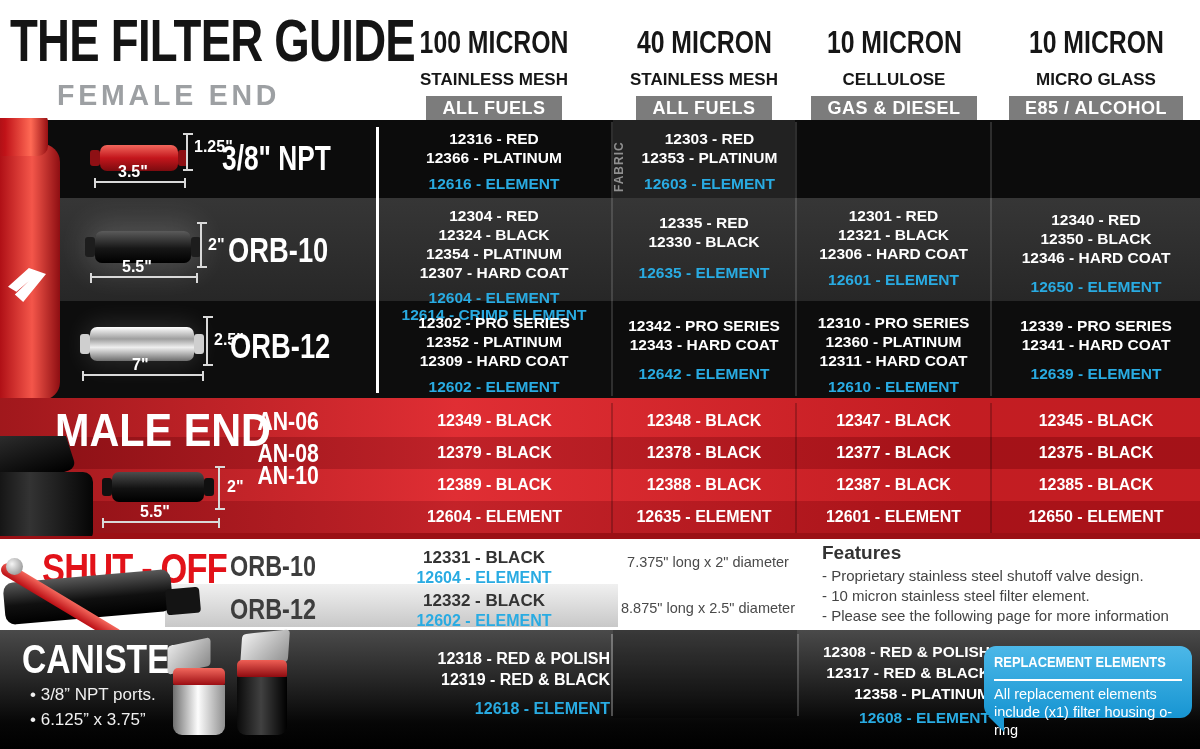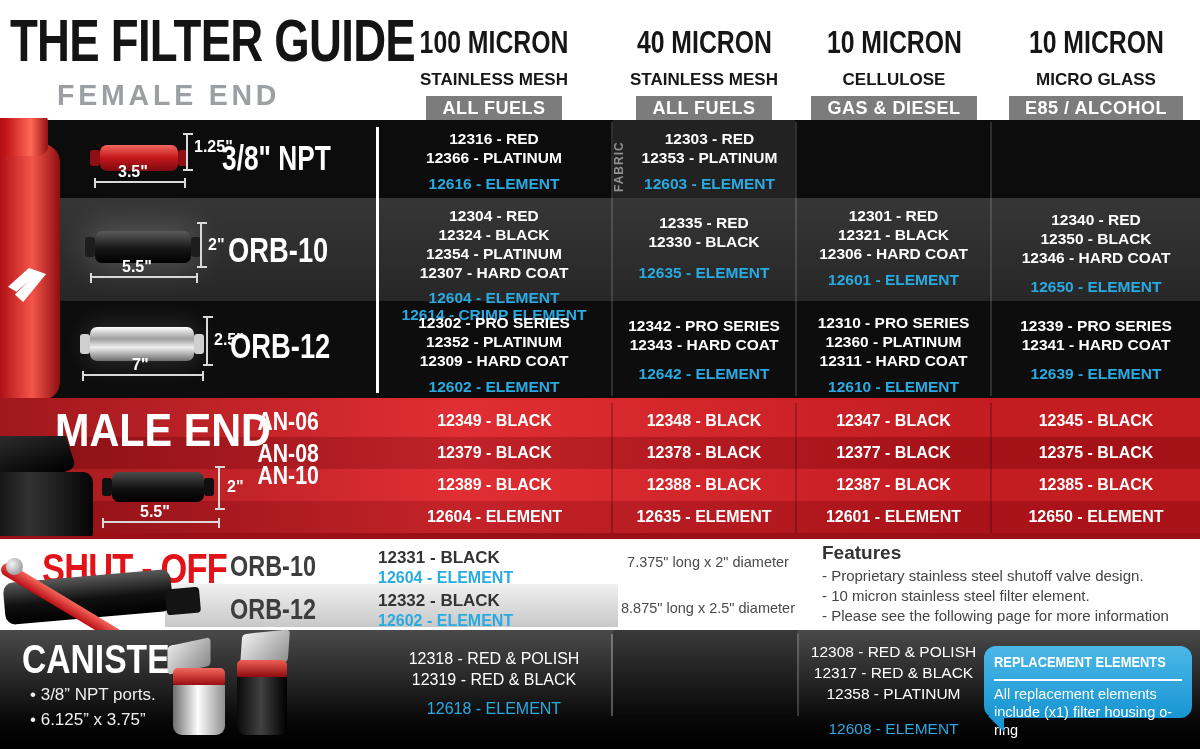--- a/index.html
+++ b/index.html
@@ -53,25 +53,25 @@
                box-shadow:0 0 24px 4px rgba(255,255,255,.12);}
   .pill.chrome::before,.pill.chrome::after{background:#cfcfcf;}
   
   .stripe{left:0;width:1200px;}
   .malelab{width:90px;text-align:center;color:#fff;font-weight:bold;font-size:25px;}
   .mcell{position:absolute;height:32px;display:flex;align-items:center;justify-content:center;
          color:#fff;font-weight:bold;font-size:16px;}
   .mdiv{width:2px;background:rgba(0,0,0,.22);top:403px;height:130px;}
   
   .so-label{width:130px;text-align:center;color:#3d3d3d;font-weight:bold;font-size:30px;}
-  .so-part{position:absolute;left:378px;width:232px;color:#333;
+  .so-part{position:absolute;left:368px;width:232px;text-align:center;color:#333;
            font-weight:bold;font-size:17px;line-height:20px;}
   .so-size{position:absolute;left:618px;width:180px;text-align:center;color:#4a4a4a;font-size:14.5px;}
   
-  .can-cell{position:absolute;text-align:center;color:#fff;font-weight:normal;font-size:15.5px;line-height:21px;}
+  .can-cell{position:absolute;text-align:right;color:#fff;font-weight:bold;font-size:15.5px;line-height:21px;}
   .callout{left:984px;top:646px;width:208px;height:72px;border-radius:12px;
            background:linear-gradient(180deg,#4cb8e8,#1795d2);padding:8px 10px;box-sizing:border-box;}
   .callout .ct{font-size:14px;font-weight:bold;color:#fff;border-bottom:2px solid #fff;
                padding-bottom:9px;letter-spacing:0;}
   .callout .cb{font-size:14.5px;color:#fff;line-height:18px;margin-top:4px;}
   .callout .tail{position:absolute;left:4px;bottom:-14px;width:0;height:0;
                  border-top:16px solid #1b98d4;border-left:16px solid transparent;}
 </style>
 </head>
 <body>
@@ -303,21 +303,21 @@
 
   <div class="can-cell" style="left:378px;top:648px;width:232px;font-size:16px">
     <div>12318 - RED &amp; POLISH</div>
     <div>12319 - RED &amp; BLACK</div>
     <div class="elem" style="margin-top:8px">12618 - ELEMENT</div>
   </div>
   <div class="can-cell" style="left:797px;top:641px;width:193px">
     <div>12308 - RED &amp; POLISH</div>
     <div>12317 - RED &amp; BLACK</div>
     <div>12358 - PLATINUM</div>
-    <div class="elem" style="margin-top:14px">12608 - ELEMENT</div>
+    <div class="elem" style="margin-top:3px">12608 - ELEMENT</div>
   </div>
 
   <div class="abs callout">
     <div class="tail"></div>
     <div class="ct"><span class="condc" style="transform:scaleX(.92);transform-origin:left center">REPLACEMENT ELEMENTS</span></div>
     <div class="cb">
       <div>All replacement elements</div>
       <div>include (x1) filter housing o-ring</div>
     </div>
   </div>

